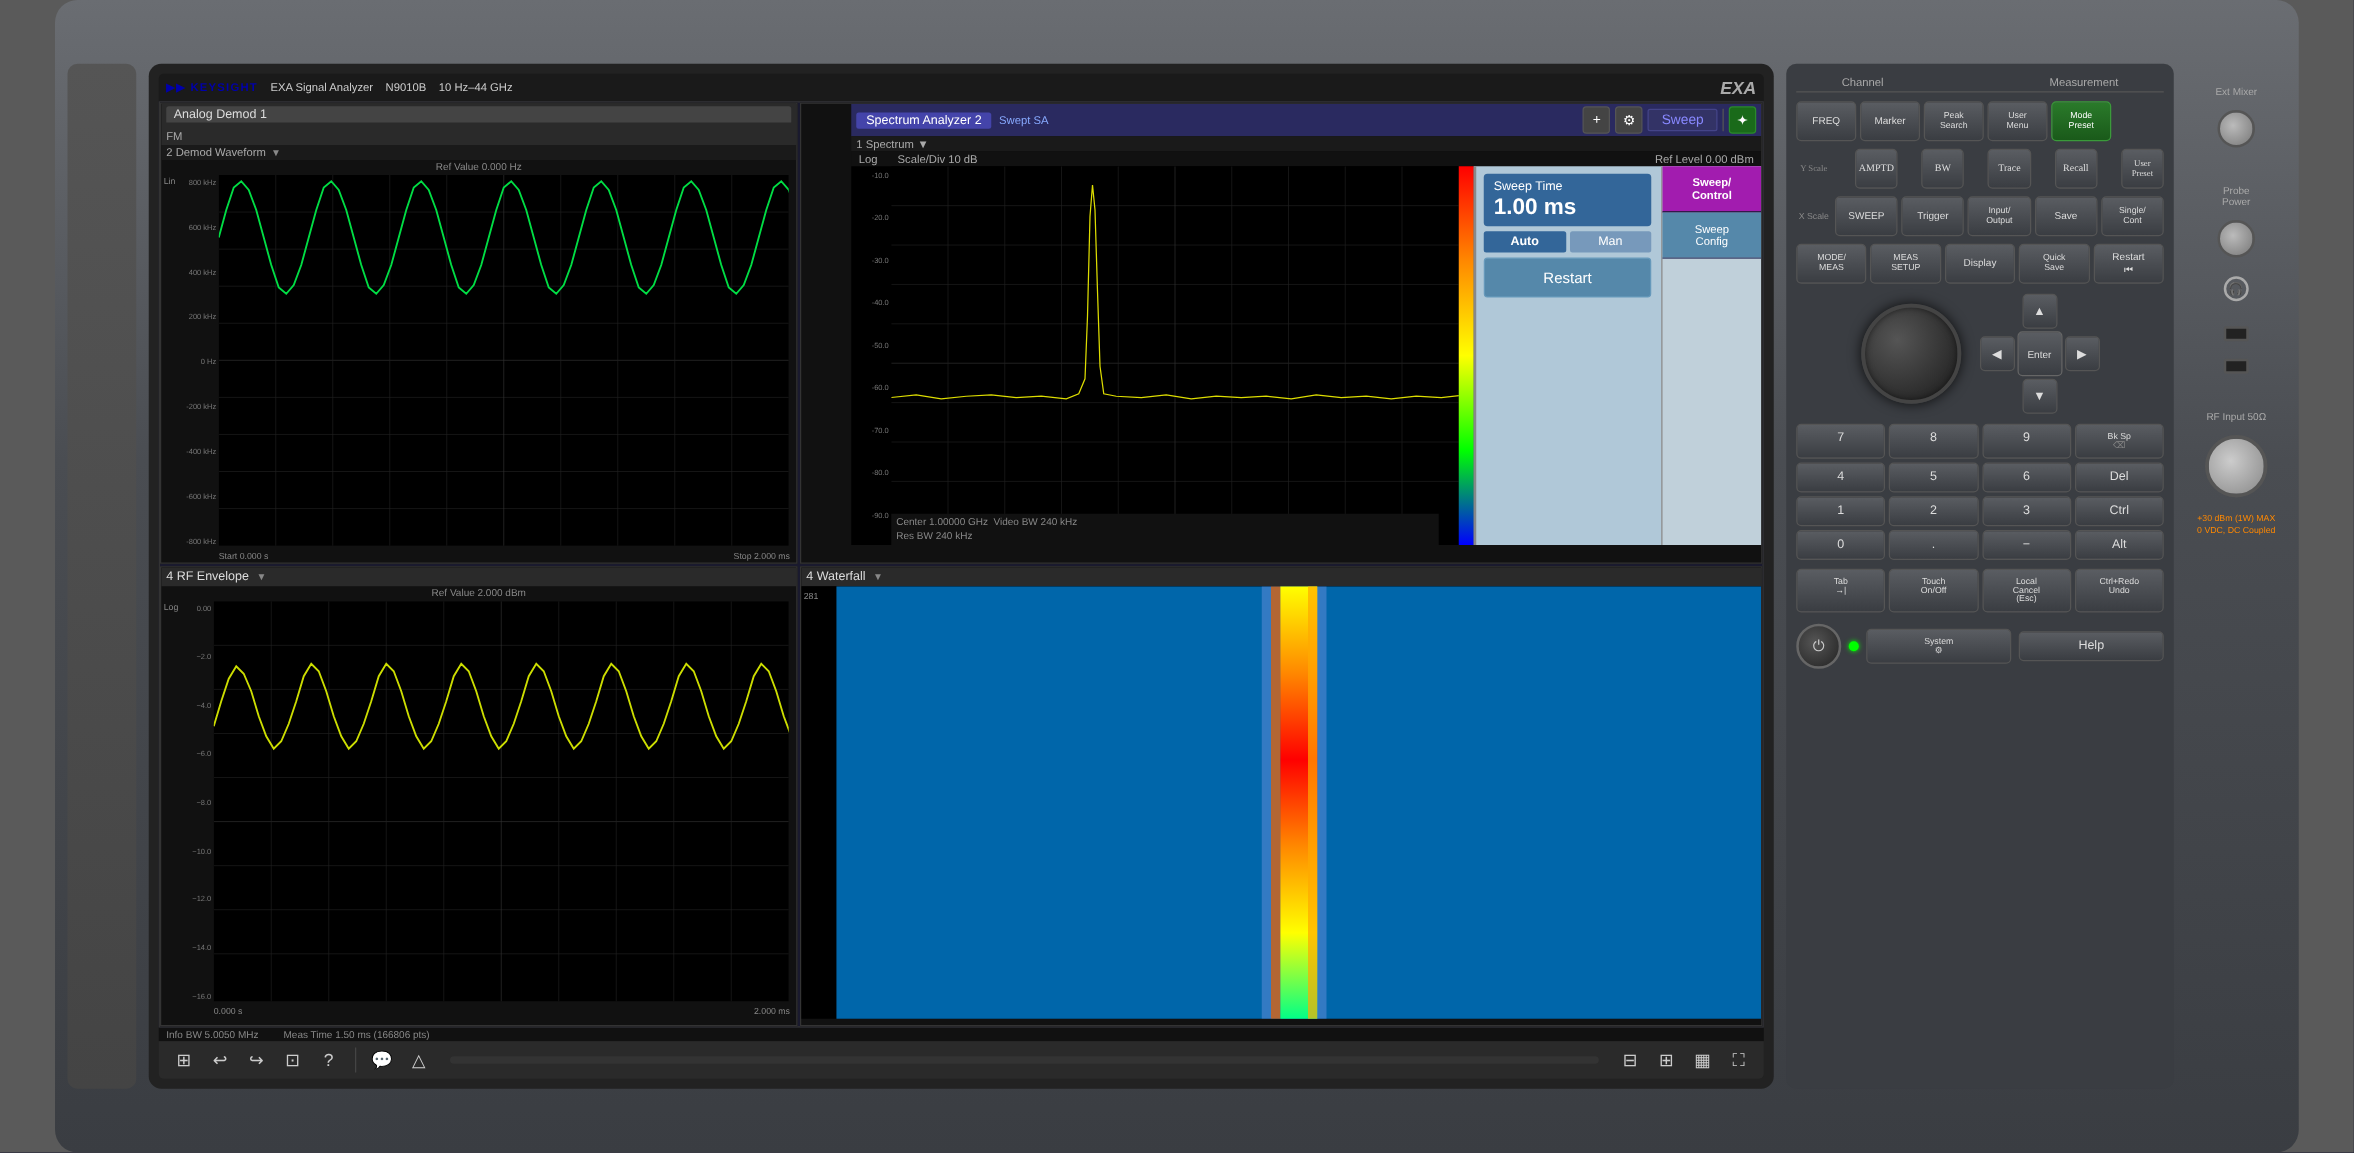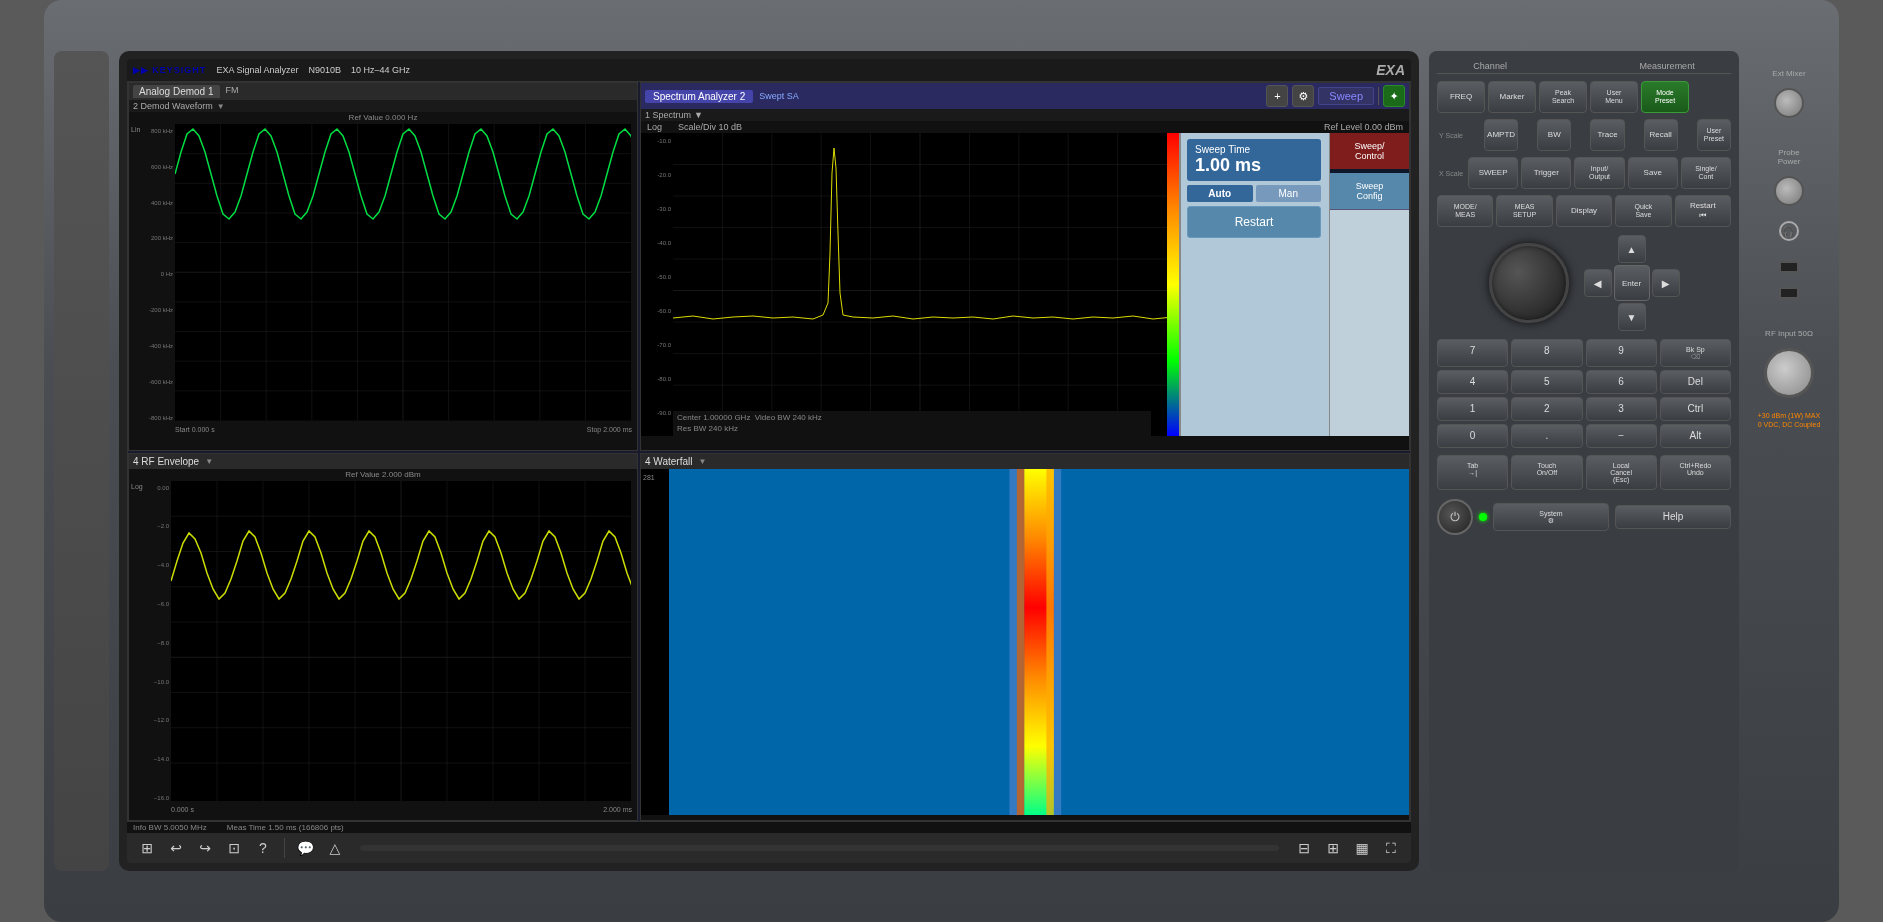--- a/index.html
+++ b/index.html
@@ -101,20 +101,21 @@
     .panel-1 {
       grid-row: 1 / 2;
       grid-column: 1 / 2;
     }
 
     
     .panel-2 {
       grid-row: 1 / 2;
       grid-column: 2 / 3;
       position: relative;
+      padding-left: 40px;
     }
 
     .toolbar-btn {
       width: 22px;
       height: 22px;
       background: #444;
       border: 1px solid #555;
       border-radius: 3px;
       display: flex;
       align-items: center;
@@ -340,21 +341,21 @@
         <span>N9010B</span>
         &nbsp;&nbsp;
         <span>10 Hz–44 GHz</span>
       </div>
       <div class="exa-label">EXA</div>
     </div>
 
     <div class="screen-content">
 
       <div class="panel panel-1">
-        <div style="background:#2a2a2a; padding:2px 4px; font-size:10px; color:#ddd; display:flex; gap:6px;">
+        <div style="background:#2a2a2a; padding:2px 4px; font-size:10px; color:#ddd; display:flex; gap:6px;flex-direction:column;">
           <span style="background:#444; padding:1px 6px; border-radius:2px 2px 0 0;">Analog Demod 1</span>
           <span style="color:#aaa; font-size:9px;">FM</span>
         </div>
         <div style="background:#1a1a1a; padding:1px 4px; font-size:9px; color:#aaa; display:flex; align-items:center; gap:4px;">
           <span>2 Demod Waveform</span>
           <span style="color:#888; font-size:8px;">▼</span>
         </div>
         <div style="position:relative; height:calc(100% - 44px);">
           <div style="text-align:center; font-size:8px; color:#888; padding:1px;">Ref Value 0.000 Hz</div>
 
@@ -465,21 +466,21 @@
             <line x1="70%" y1="0" x2="70%" y2="100%" stroke="#222" stroke-width="0.5"></line>
             <line x1="80%" y1="0" x2="80%" y2="100%" stroke="#222" stroke-width="0.5"></line>
             <line x1="90%" y1="0" x2="90%" y2="100%" stroke="#222" stroke-width="0.5"></line>
 
             <polyline fill="none" stroke="#dddd00" stroke-width="1" points="0,185 20,183 40,186 60,184 80,183 100,185 120,184 140,186 150,182 155,170 157,120 159,40 161,15 163,35 165,100 167,160 170,182 180,184 200,185 220,183 240,186 260,184 280,185 300,184 320,186 340,183 360,185 380,184 400,186 420,184 440,185 460,183 480,186 500,184 520,185"></polyline>
           </svg>
 
           <div class="sweep-menu" style="width:230px; right:0; top:0; height:100%; position:absolute;">
 
             <div style="position:absolute; right:0; top:0; width:80px; height:100%; background:#c0d0da; display:flex; flex-direction:column; border-left:1px solid #888;">
-              <div style="background:#7f1d1d; color:white; padding:8px 4px; text-align:center; font-size:9px; cursor:pointer; border-bottom:4px solid #0f172a; font-weight:normal;">Sweep/<br>Control</div>
+              <div style="background:#a21caf; color:white; padding:8px 4px; text-align:center; font-size:9px; cursor:pointer; border-bottom:1px solid #0f172a; font-weight:bold;">Sweep/<br>Control</div>
               <div style="background:#5588aa; color:white; padding:8px 4px; text-align:center; font-size:9px; cursor:pointer; border-bottom:1px solid #557;">Sweep<br>Config</div>
             </div>
 
             <div style="margin-right:82px; display:flex; flex-direction:column; gap:4px;">
               <div style="background:#336699; color:white; padding:5px 8px; border-radius:3px;">
                 <div style="font-size:10px;">Sweep Time</div>
                 <div style="font-size:18px; font-weight:bold;">1.00 ms</div>
               </div>
               <div style="display:flex; gap:3px;">
                 <div style="flex:1; background:#336699; color:white; padding:3px; text-align:center; font-size:10px; border-radius:2px; cursor:pointer; font-weight:bold;">Auto</div>
@@ -608,21 +609,21 @@
     </div>
 
     <div style="display:grid; grid-template-columns:48px 48px 48px 48px 48px; gap:3px; margin-bottom:2px;">
       <div class="ctrl-btn">FREQ</div>
       <div class="ctrl-btn">Marker</div>
       <div class="ctrl-btn" style="font-size:7px;">Peak<br>Search</div>
       <div class="ctrl-btn" style="font-size:7px;">User<br>Menu</div>
       <div class="ctrl-btn green-btn" style="font-size:7px;">Mode<br>Preset</div>
     </div>
 
-    <div style="display:flex; gap:19px; align-items:center; margin-bottom:2px;">
+    <div style="display:flex; gap:19px; align-items:center; margin-bottom:2px;font-family:Liberation Serif, serif;">
       <div style="font-size:7px; color:#888; writing-mode:horizontal-tb; width:28px; text-align:center; flex-shrink:0;">Y Scale</div>
       <div class="ctrl-btn" style="flex:1;">AMPTD</div>
       <div class="ctrl-btn" style="flex:1;">BW</div>
       <div class="ctrl-btn" style="flex:1;">Trace</div>
       <div class="ctrl-btn" style="flex:1;">Recall</div>
       <div class="ctrl-btn" style="flex:1; font-size:7px;">User<br>Preset</div>
     </div>
 
     <div style="display:flex; gap:3px; align-items:center; margin-bottom:2px;">
       <div style="font-size:7px; color:#888; width:28px; text-align:center; flex-shrink:0;">X Scale</div>

